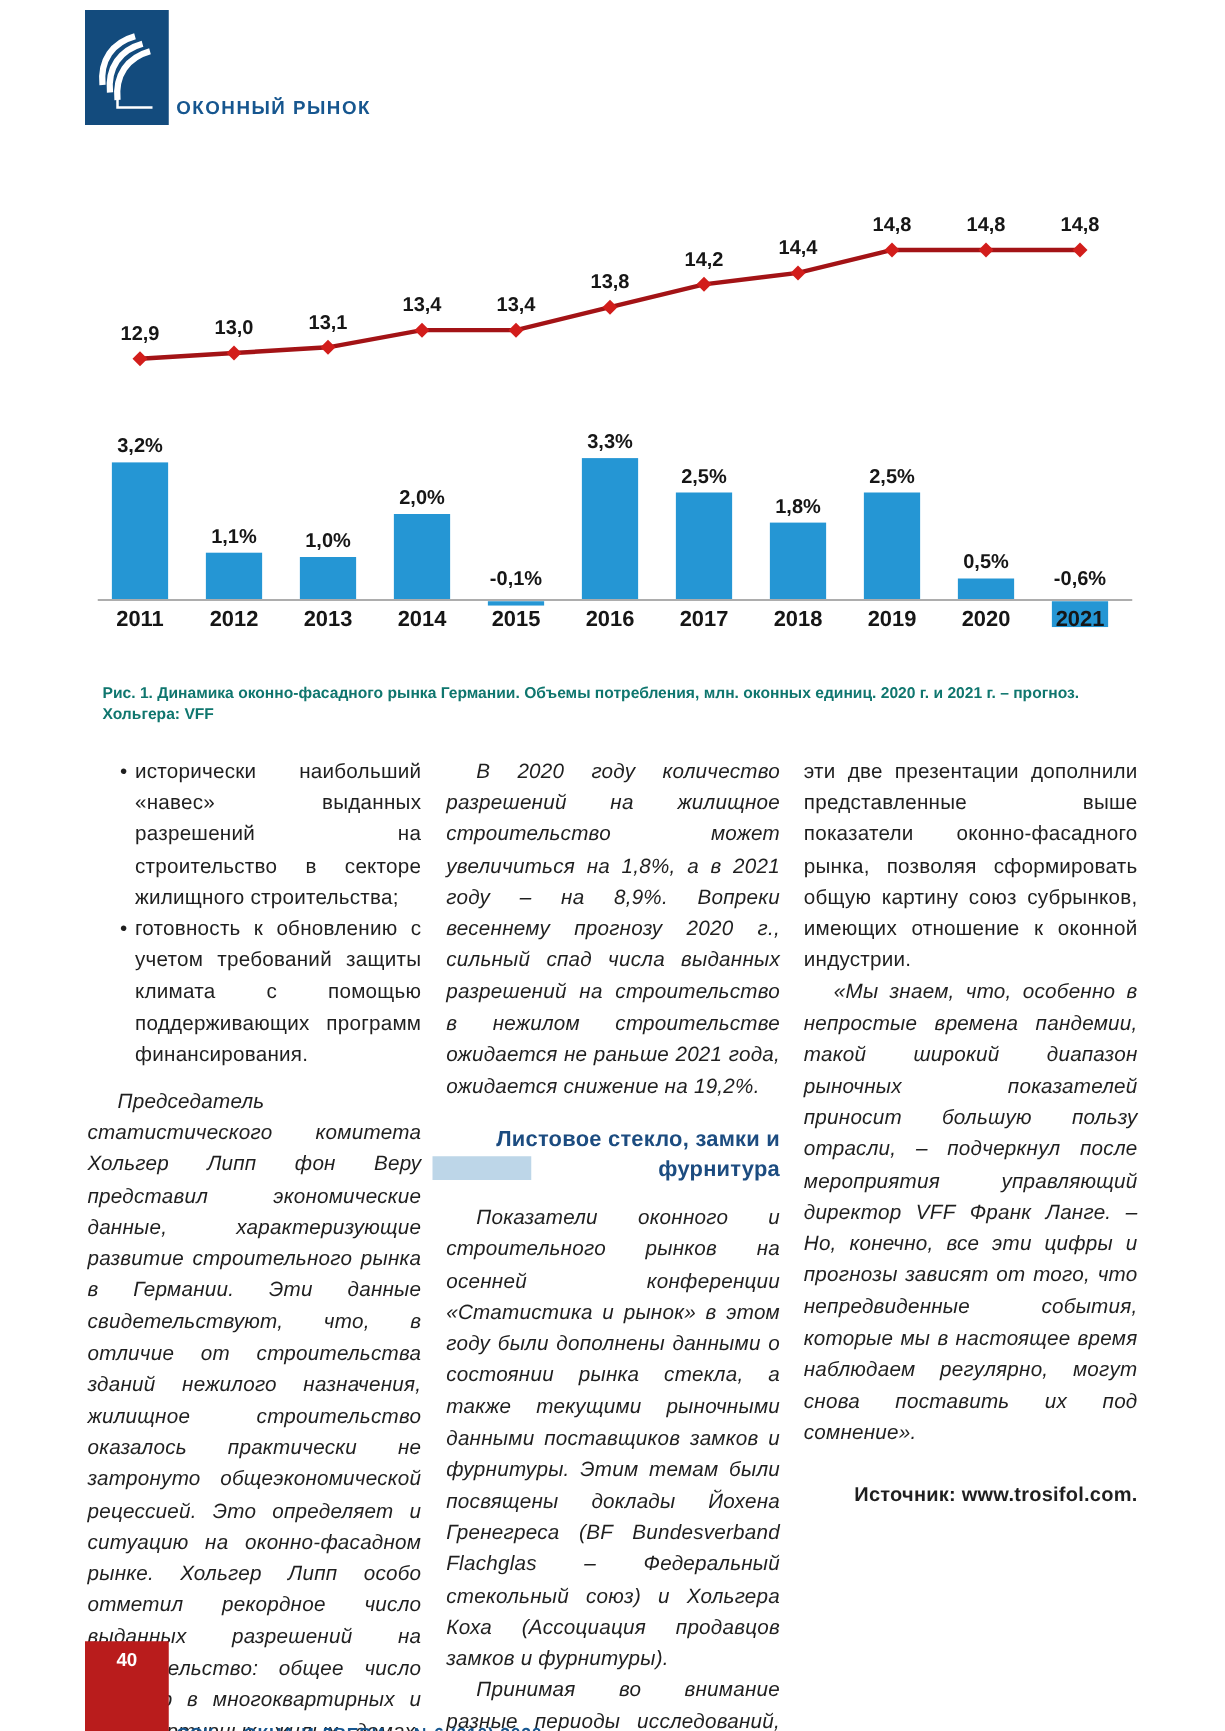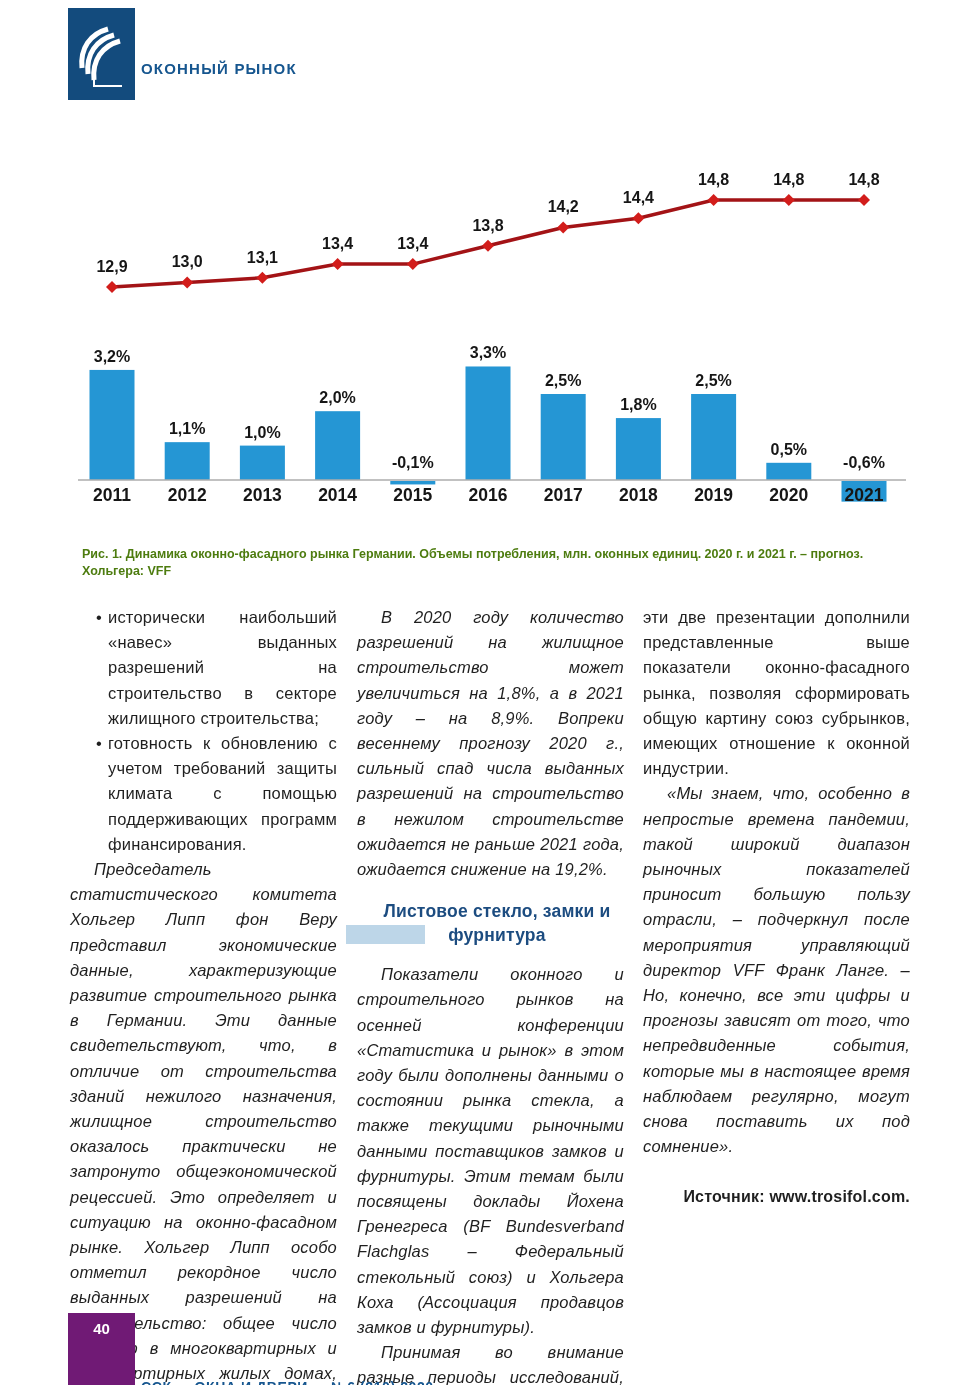--- a/index.html
+++ b/index.html
@@ -1,56 +1,56 @@
 <!DOCTYPE html>
 <html><head>
 <meta charset="utf-8">
 <style>
   html,body{margin:0;padding:0;background:#ffffff;}
   .page{position:relative;width:980px;height:1385px;background:#ffffff;overflow:hidden;
         font-family:"Liberation Sans",sans-serif;color:#1f1f1f;}
 
   
   .logo-box{position:absolute;left:68px;top:8px;width:67px;height:92px;background:#134b7d;}
-  .section-title{position:absolute;left:141px;top:60px;font-size:15px;font-weight:bold;
+  .section-title{position:absolute;left:141px;top:78px;font-size:15px;font-weight:bold;
         color:#16568f;letter-spacing:1.2px;}
 
   
   .chart{position:absolute;left:78px;top:148px;width:828px;height:365px;}
   .chart text{font-family:"Liberation Sans",sans-serif;font-weight:bold;fill:#161616;}
   .chart .pt-label{font-size:16px;}
   .chart .bar-label{font-size:16px;}
   .chart .year-label{font-size:17.5px;}
 
   
   .caption{position:absolute;left:82px;top:546px;width:834px;font-size:12.5px;
-        font-weight:bold;line-height:17px;color:#4d7c0f;}
+        font-weight:bold;line-height:17px;color:#0f766e;}
 
   
   .col{position:absolute;top:605px;width:267px;font-size:16.5px;line-height:25.2px;
         text-align:justify;letter-spacing:0.2px;}
   .col1{left:70px;}
   .col2{left:357px;}
   .col3{left:643px;}
   .col p{margin:0;}
   .col p.indent{text-indent:24px;font-style:italic;}
-  ul.bullets{margin:0 0 0 0;padding:0 0 0 38px;list-style:none;}
+  ul.bullets{margin:0 0 12px 0;padding:0 0 0 38px;list-style:none;}
   ul.bullets li{position:relative;margin:0;}
   ul.bullets li::before{content:"\2022";position:absolute;left:-12px;top:0;}
   .subhead{position:relative;margin:17px 0 15px 0;padding-left:13px;font-size:17.5px;
-        line-height:24px;font-weight:bold;color:#1c4c80;text-align:center;}
+        line-height:24px;font-weight:bold;color:#1c4c80;text-align:right;}
   .subhead-bar{position:absolute;left:-11px;top:26px;width:79px;height:19px;
         background:#bdd6e8;z-index:0;}
   .subhead-text{position:relative;z-index:1;}
   .source{margin-top:25px !important;font-weight:bold;text-align:right;
         font-size:16px;}
 
   
   .pagenum-box{position:absolute;left:68px;top:1313px;width:67px;height:72px;
-        background:#701a75;color:#ffffff;font-weight:bold;font-size:15px;
+        background:#b91c1c;color:#ffffff;font-weight:bold;font-size:15px;
         text-align:center;padding-top:7px;box-sizing:border-box;}
   .journal-line{position:absolute;left:141px;top:1379px;font-size:14px;font-weight:600;
         color:#16568f;letter-spacing:0.6px;}
 </style>
 </head>
 <body>
 
 <div class="page">
 
   <div class="logo-box">

